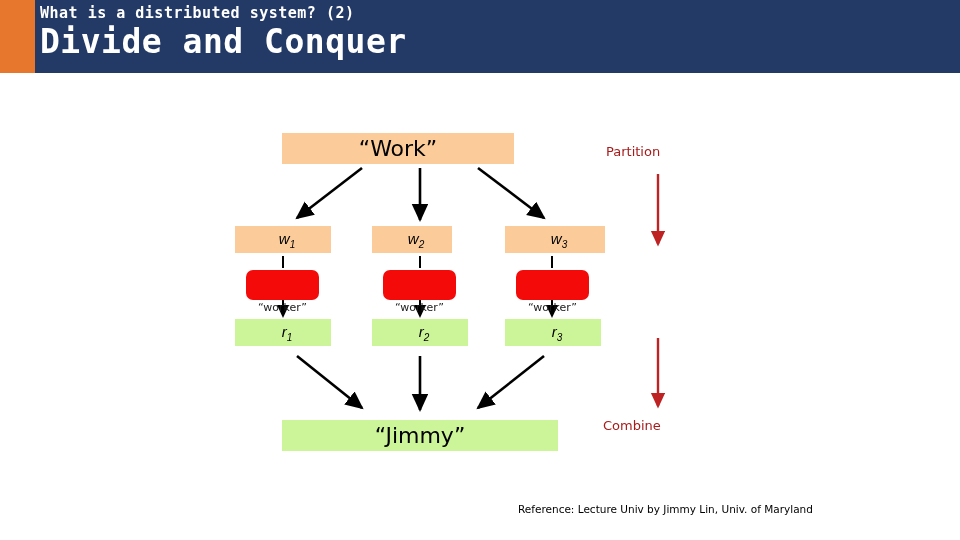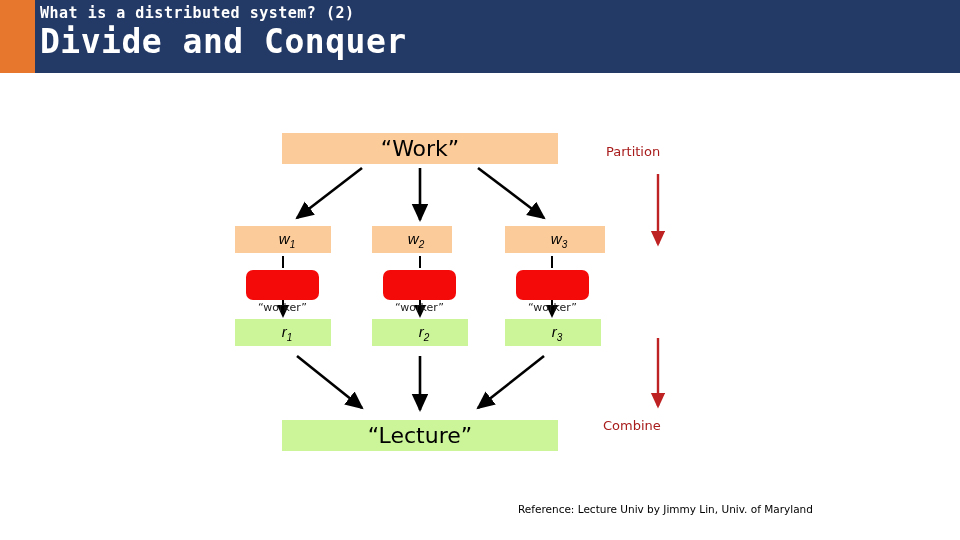--- a/index.html
+++ b/index.html
@@ -161,21 +161,21 @@
       <line x1="420" y1="356" x2="420" y2="410"></line>
       <line x1="544" y1="356" x2="478" y2="408"></line>
     </g>
 
     <g stroke="#bf2222" stroke-width="2.4" fill="none" marker-end="url(#ah-red)">
       <line x1="658" y1="174" x2="658" y2="244"></line>
       <line x1="658" y1="338" x2="658" y2="406"></line>
     </g>
   </svg>
 
-  <div class="box box-orange" style="left:282px; top:133px; width:276px; height:31px;">
+  <div class="box box-orange" style="left:282px; top:133px; width:232px; height:31px;">
     <span class="big-label">“Work”</span>
   </div>
 
   <div class="box box-orange" style="left:235px; top:226px; width:96px; height:27px;">
     <span class="var-label">
       <i>w</i><sub>1</sub>
     </span>
   </div>
   <div class="box box-red" style="left:246px; top:270px; width:73px; height:30px;">
     <span class="worker-label">“worker”</span>
@@ -208,21 +208,21 @@
   <div class="box box-red" style="left:516px; top:270px; width:73px; height:30px;">
     <span class="worker-label">“worker”</span>
   </div>
   <div class="box box-green" style="left:505px; top:319px; width:96px; height:27px;">
     <span class="var-label">
       <i>r</i><sub>3</sub>
     </span>
   </div>
 
   <div class="box box-green" style="left:282px; top:420px; width:276px; height:31px;">
-    <span class="big-label">“Lecture”</span>
+    <span class="big-label">“Jimmy”</span>
   </div>
 
   <div class="side-label" style="left:606px; top:144px;">Partition</div>
   <div class="side-label" style="left:603px; top:418px;">Combine</div>
 
   <div class="reference" style="left:518px; top:503px;">Reference: Lecture Univ by Jimmy Lin, Univ. of Maryland</div>
 
 </div>
 
 </body></html>

